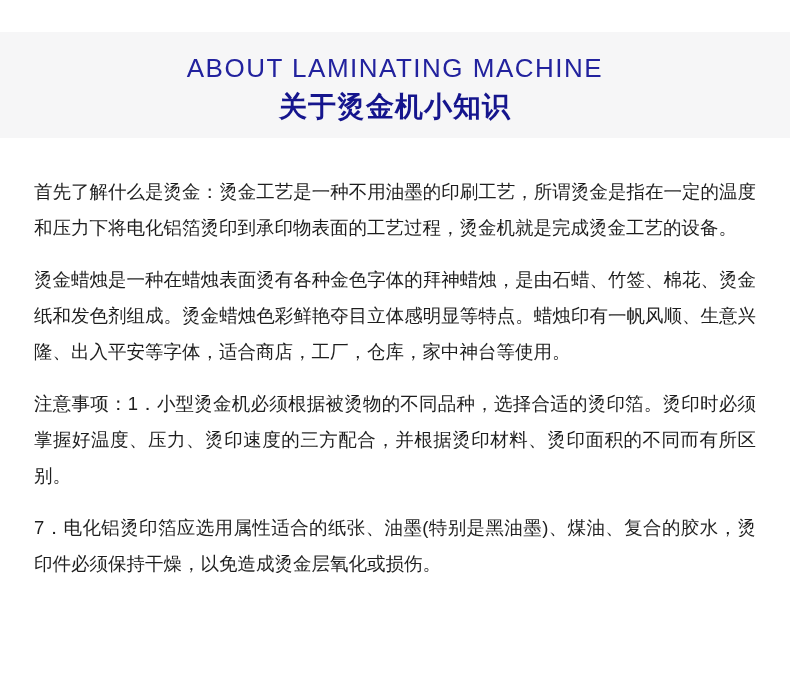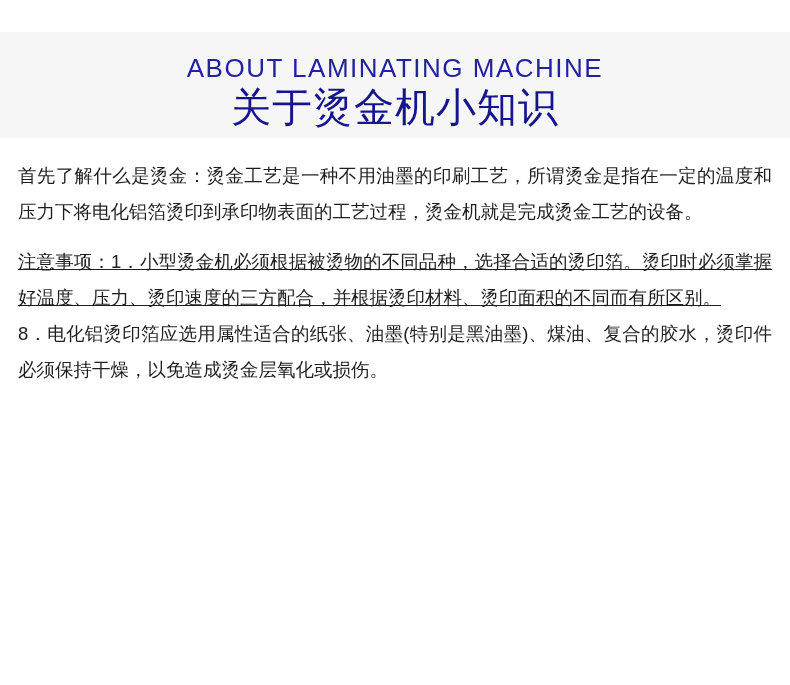--- a/index.html
+++ b/index.html
@@ -27,50 +27,50 @@
     text-align: center;
   }
   .title-en {
     font-size: 26px;
     line-height: 32px;
     letter-spacing: 1.5px;
     font-weight: 400;
     color: var(--title-en-color, #22229e);
   }
   .title-zh {
-    font-size: 40px;
+    font-size: 28px;
     line-height: 46px;
     letter-spacing: 1px;
-    font-weight: 400;
+    font-weight: 700;
     color: var(--title-zh-color, #15158d);
   }
   .article {
     padding: 20px 18px 0 18px;
     font-size: 18.5px;
     line-height: 36px;
     color: var(--body-color, #1e1e1e);
     text-align: justify;
   }
   .article p {
-    margin: 0;
+    margin: 16px;
   }
   .article p.notes-start {
     margin-top: 14px;
-    text-decoration: underline;
   }
 </style>
 </head>
 <body>
 
 <div class="page">
   <div class="top-strip"></div>
 
   <header class="header-band">
     <div class="title-en">ABOUT LAMINATING MACHINE</div>
     <div class="title-zh">关于烫金机小知识</div>
   </header>
 
   <main class="article">
     <p>首先了解什么是烫金：烫金工艺是一种不用油墨的印刷工艺，所谓烫金是指在一定的温度和压力下将电化铝箔烫印到承印物表面的工艺过程，烫金机就是完成烫金工艺的设备。</p>
+    <p>烫金蜡烛是一种在蜡烛表面烫有各种金色字体的拜神蜡烛，是由石蜡、竹签、棉花、烫金纸和发色剂组成。烫金蜡烛色彩鲜艳夺目立体感明显等特点。蜡烛印有一帆风顺、生意兴隆、出入平安等字体，适合商店，工厂，仓库，家中神台等使用。</p>
     <p class="notes-start">注意事项：1．小型烫金机必须根据被烫物的不同品种，选择合适的烫印箔。烫印时必须掌握好温度、压力、烫印速度的三方配合，并根据烫印材料、烫印面积的不同而有所区别。</p>
-    <p>8．电化铝烫印箔应选用属性适合的纸张、油墨(特别是黑油墨)、煤油、复合的胶水，烫印件必须保持干燥，以免造成烫金层氧化或损伤。</p>
+    <p>7．电化铝烫印箔应选用属性适合的纸张、油墨(特别是黑油墨)、煤油、复合的胶水，烫印件必须保持干燥，以免造成烫金层氧化或损伤。</p>
   </main>
 </div>
 
 </body></html>

